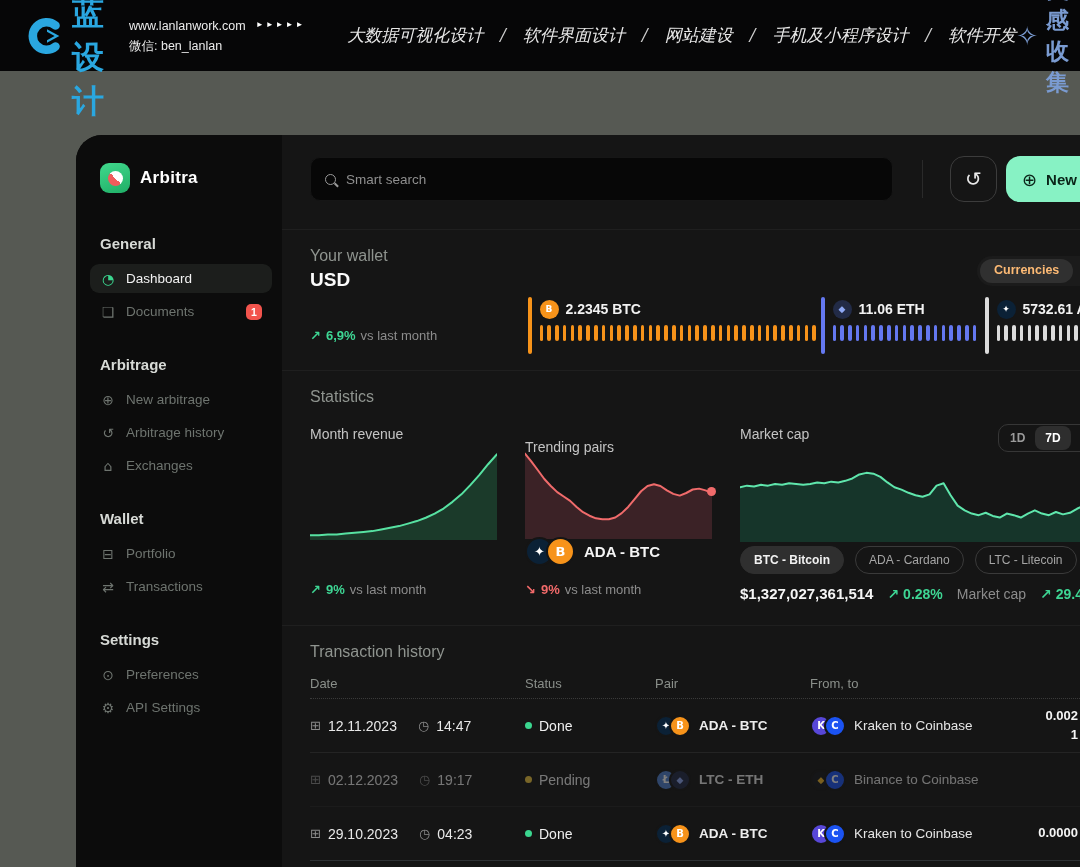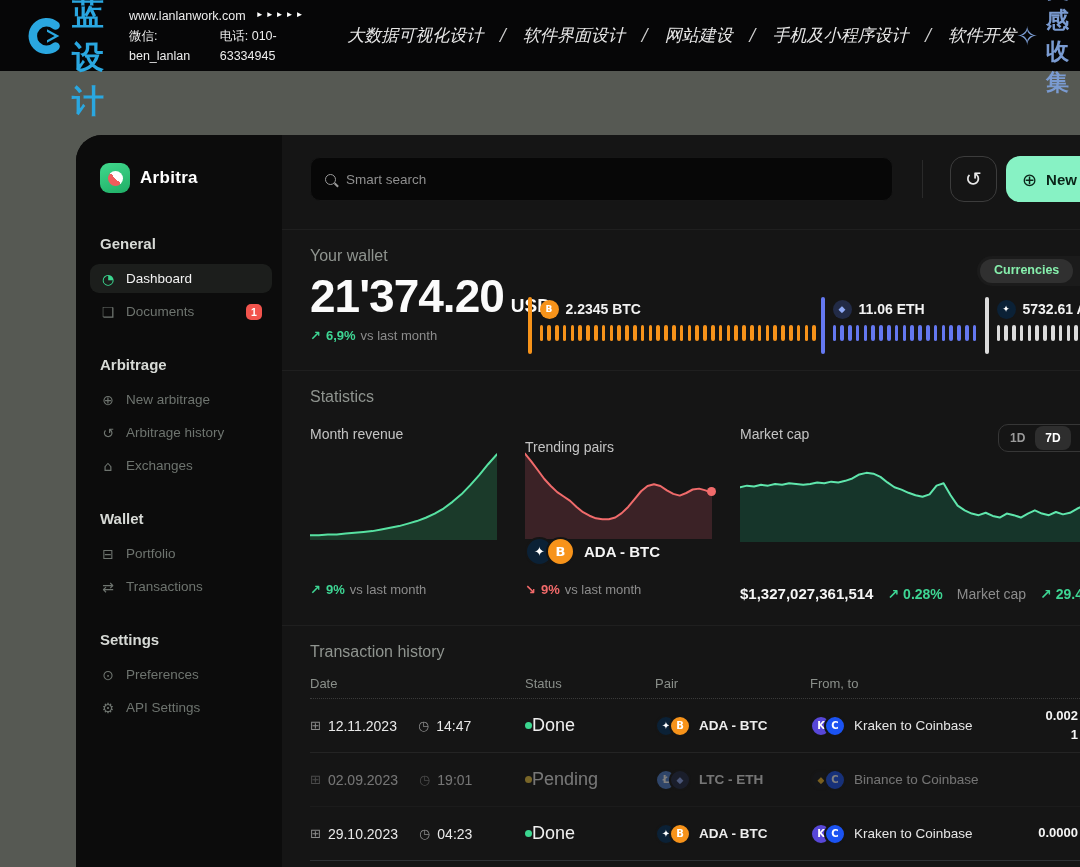--- a/index.html
+++ b/index.html
@@ -66,21 +66,21 @@
   .new-btn{ position:absolute; left:724px; top:21px; width:180px; height:46px; border-radius:14px;
     background:#87F2C4; color:#0A2418; font-weight:bold; font-size:15px; border:none;
     display:flex; align-items:center; gap:9px; padding-left:16px; cursor:pointer; font-family:inherit; }
   .new-btn .plus{ font-size:18px; font-weight:normal; font-family:"DejaVu Sans",sans-serif; }
 
   
   .sec-title{ position:absolute; font-size:16px; color:#8F948F; }
   .tab-group{ position:absolute; left:695px; top:121px; height:30px; background:#1B1B1B;
     border-radius:16px; display:flex; padding:3px; white-space:nowrap; }
   .tab-seg{ padding:4px 14px; border-radius:13px; font-size:12.5px; color:#9a9a9a; cursor:pointer; }
-  .tab-seg.active{ background:#303030; color:#86efac; font-weight:bold; }
+  .tab-seg.active{ background:#303030; color:#fdba74; font-weight:bold; }
   .balance{ position:absolute; left:28px; top:134px; color:#FBFBFB; font-weight:bold;
     font-size:46px; letter-spacing:-1px; display:flex; align-items:baseline; gap:7px; }
   .balance .cur{ font-size:19px; letter-spacing:0; }
   .change-row{ position:absolute; display:flex; gap:5px; font-size:13px; align-items:center; }
   .pos{ color:#3ED694; font-weight:bold; }
   .neg{ color:#F26A6A; font-weight:bold; }
   .note{ color:#8C8C8C; }
 
   .assets{ position:absolute; left:246px; top:162px; height:57px; display:flex; }
   .seg{ display:flex; flex:none; }
@@ -129,21 +129,21 @@
   .tx-cols{ position:absolute; top:541px; left:28px; right:0; font-size:13px; color:#8A8F8A; }
   .tx-cols span{ position:absolute; top:0; }
   .dotted{ position:absolute; left:28px; right:0; top:563px; border-top:1.5px dotted #3A3A3A; }
   .tx-rows{ position:absolute; left:28px; right:0; top:564px; }
   .tx-row{ display:flex; align-items:center; height:54px; border-bottom:1px solid #242424; cursor:pointer; }
   .tx-row.last{ border-bottom-color:#2E3134; }
   .tx-row.dim{ opacity:.45; }
   .col-date{ width:215px; display:flex; align-items:center; gap:7px; color:#E9E9E9; font-size:14px; }
   .micon{ color:#8A8A8A; font-size:13px; font-family:"DejaVu Sans",sans-serif; }
   .col-date .time-group{ margin-left:14px; display:flex; gap:7px; align-items:center; }
-  .col-status{ width:130px; display:flex; align-items:center; color:#EFEFEF; font-size:18px; }
+  .col-status{ width:130px; display:flex; align-items:center; gap:7px; color:#EFEFEF; font-size:14px; }
   .sdot{ width:7px; height:7px; border-radius:50%; }
   .sdot.done{ background:#3BD68F; }
   .sdot.pending{ background:#F3C93F; }
   .col-pair{ width:155px; display:flex; align-items:center; }
   .col-pair .lbl, .col-route .lbl{ margin-left:8px; color:#EDEDED; font-size:13.5px; font-weight:bold; }
   .col-route{ flex:1; display:flex; align-items:center; }
   .col-route .lbl{ font-weight:normal; color:#E5E5E5; }
   .col-amount{ margin-left:auto; text-align:right; color:#F5F5F5; font-weight:bold;
     font-size:13px; line-height:1.45; padding-right:2px; }
 </style>
@@ -159,21 +159,20 @@
       <polygon points="19,15 28,20 19,25" fill="#060607"></polygon>
     </svg>
     <div class="brand-cn">蓝蓝设计</div>
     <div class="hdr-contact">
       <div class="url-row">
         <span>www.lanlanwork.com</span>
         <span class="hdr-arrows">►►►►►</span>
       </div>
       <div class="row2">
         <span>微信: ben_lanlan</span>
-        <span>电话: 010-63334945</span>
       </div>
     </div>
     <div class="services">
       <span>大数据可视化设计</span>
       <span class="sep">/</span>
       <span>软件界面设计</span>
       <span class="sep">/</span>
       <span>网站建设</span>
       <span class="sep">/</span>
       <span>手机及小程序设计</span>
@@ -257,21 +256,20 @@
         <span>New arbitrage</span>
       </button>
       <div class="hline" style="top:94px"></div>
 
       <div class="sec-title" style="left:28px; top:112px">Your wallet</div>
       <div class="tab-group">
         <span class="tab-seg active">Currencies</span>
         <span class="tab-seg">Exchanges</span>
       </div>
       <div class="balance">
-        <span>21'374.20</span>
         <span class="cur">USD</span>
       </div>
       <div class="change-row" style="left:28px; top:193px">
         <span class="pos">↗</span>
         <span class="pos">6,9%</span>
         <span class="note">vs last month</span>
       </div>
 
       <div class="assets">
         <div class="seg" style="width:293px">
@@ -416,20 +414,26 @@
         <span class="tf-seg">1D</span>
         <span class="tf-seg active">7D</span>
         <span class="tf-seg">1M</span>
       </div>
       <div class="chart" style="left:458px; top:323px; width:344px; height:84px">
           <svg width="100%" height="100%" viewBox="0 0 100 40" preserveAspectRatio="none">
             <path d="M0,40 L0.00,13.92 L2.04,13.16 L4.08,13.54 L6.12,12.78 L8.16,13.16 L10.20,12.40 L12.24,12.78 L14.29,12.02 L16.33,12.40 L18.37,12.78 L20.41,12.40 L22.45,11.64 L24.49,12.02 L26.53,11.26 L28.57,11.64 L30.61,10.88 L32.65,9.74 L34.69,7.84 L36.73,7.08 L38.78,7.46 L40.82,8.98 L42.86,11.64 L44.90,13.92 L46.94,15.06 L48.98,16.58 L51.02,17.72 L53.06,18.48 L55.10,17.34 L57.14,13.16 L59.18,12.02 L61.22,17.72 L63.27,22.66 L65.31,24.94 L67.35,26.46 L69.39,27.22 L71.43,26.08 L73.47,27.60 L75.51,28.36 L77.55,26.46 L79.59,27.22 L81.63,28.36 L83.67,26.46 L85.71,24.94 L87.76,26.46 L89.80,27.22 L91.84,25.70 L93.88,26.84 L95.92,26.08 L97.96,24.18 L100.00,22.66 L100,40 Z" fill="#16352A"></path>
             <polyline points="0.00,13.92 2.04,13.16 4.08,13.54 6.12,12.78 8.16,13.16 10.20,12.40 12.24,12.78 14.29,12.02 16.33,12.40 18.37,12.78 20.41,12.40 22.45,11.64 24.49,12.02 26.53,11.26 28.57,11.64 30.61,10.88 32.65,9.74 34.69,7.84 36.73,7.08 38.78,7.46 40.82,8.98 42.86,11.64 44.90,13.92 46.94,15.06 48.98,16.58 51.02,17.72 53.06,18.48 55.10,17.34 57.14,13.16 59.18,12.02 61.22,17.72 63.27,22.66 65.31,24.94 67.35,26.46 69.39,27.22 71.43,26.08 73.47,27.60 75.51,28.36 77.55,26.46 79.59,27.22 81.63,28.36 83.67,26.46 85.71,24.94 87.76,26.46 89.80,27.22 91.84,25.70 93.88,26.84 95.92,26.08 97.96,24.18 100.00,22.66" fill="none" stroke="#5FE6AC" stroke-width="2" vector-effect="non-scaling-stroke" stroke-linejoin="round" stroke-linecap="round"></polyline>
           </svg>
         </div>
+      <div class="pill-row">
+        <span class="pill active">BTC - Bitcoin</span>
+        <span class="pill">ADA - Cardano</span>
+        <span class="pill">LTC - Litecoin</span>
+
+      </div>
       <div class="cap-stats">
         <span class="cap-val">$1,327,027,361,514</span>
         <span class="pos"><span>↗</span> <span>0.28%</span></span>
         <span class="note">Market cap</span>
         <span class="pos"><span>↗</span> <span>29.40%</span></span>
 
       </div>
 
       <div class="hline" style="top:490px"></div>
 
@@ -469,24 +473,24 @@
           </div>
           <div class="col-amount">
             <div>0.002</div>
             <div>1</div>
           </div>
         </div>
 
         <div class="tx-row dim">
           <div class="col-date">
             <span class="micon">⊞</span>
-            <span>02.09.2023</span>
+            <span>02.12.2023</span>
             <span class="time-group">
                 <span class="micon">◷</span>
-            <span>19:01</span>
+            <span>19:17</span>
               </span>
           </div>
           <div class="col-status">
             <span class="sdot pending"></span>
             <span>Pending</span>
           </div>
           <div class="col-pair">
             <span class="chip c-ltc">Ł</span>
             <span class="chip c-eth">◆</span>
             <span class="lbl">LTC - ETH</span>

